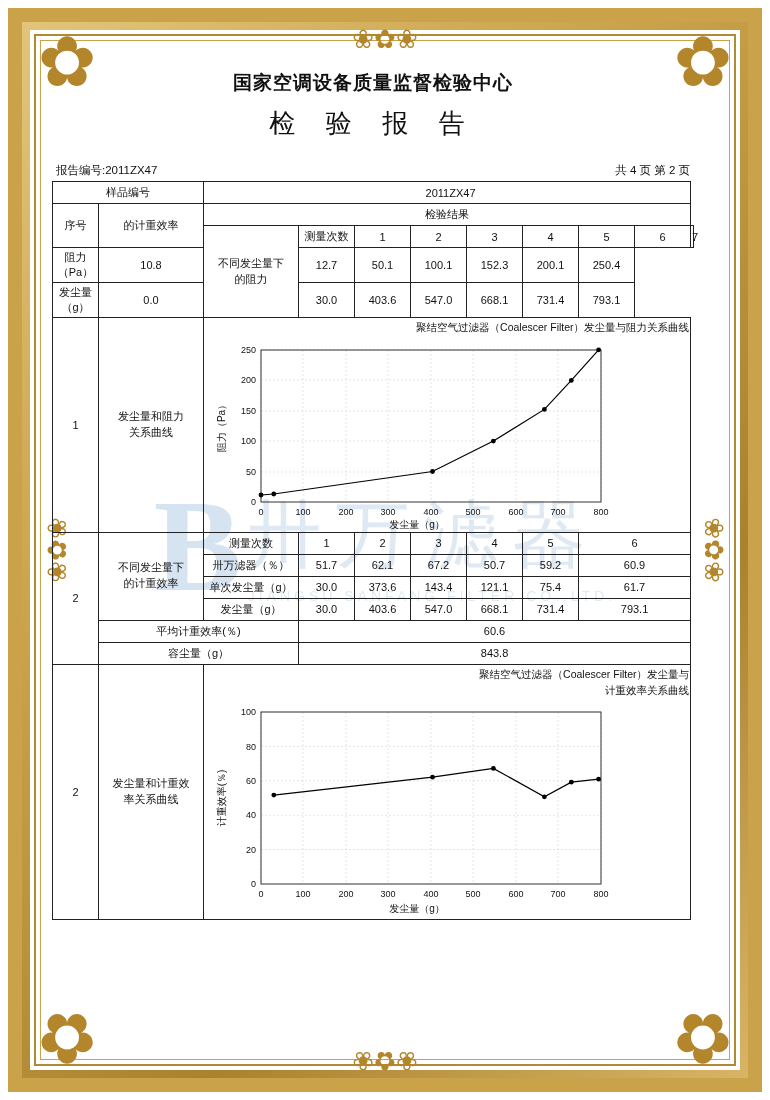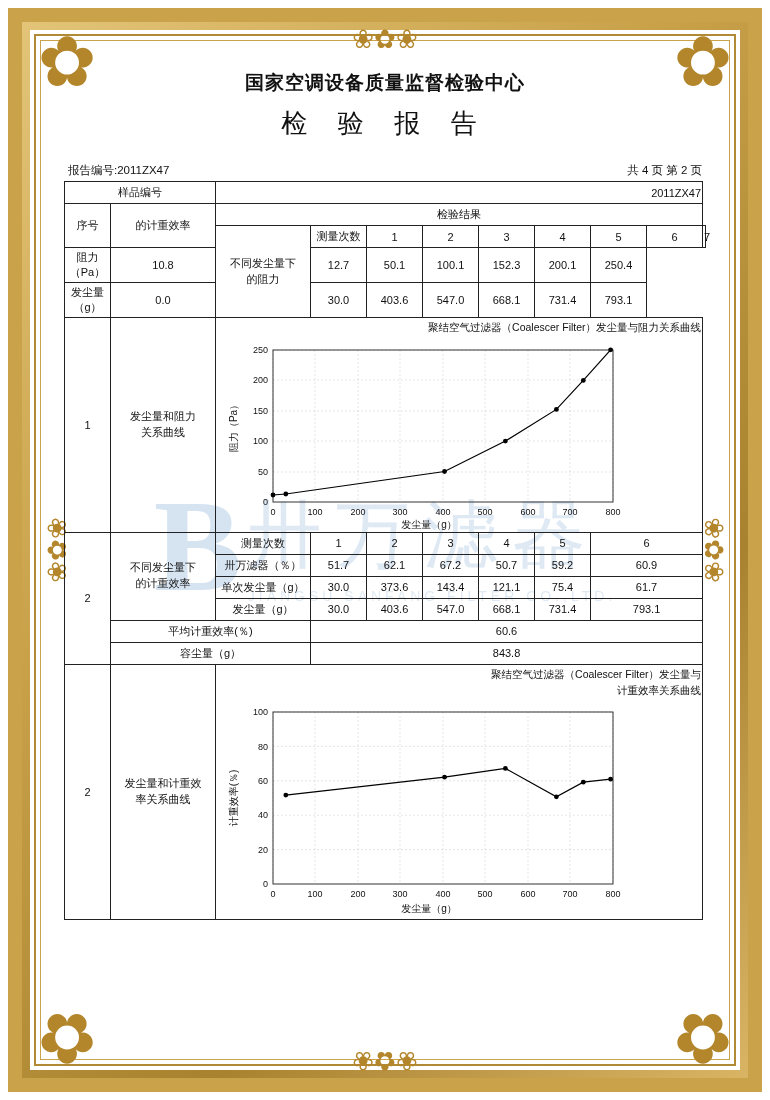--- a/index.html
+++ b/index.html
@@ -100,21 +100,21 @@
   .wm-en {
     font-size: 14px;
     letter-spacing: 4px;
     color: #c5d8ea;
     margin-top: 2px;
   }
 
   
   .doc {
     position: absolute;
-    left: 64px; top: 70px;
+    left: 52px; top: 70px;
     width: 642px;
     z-index: 10;
   }
   .title-cn {
     text-align: center;
     font-size: 19px;
     font-weight: bold;
     color: #111;
     font-family: "Liberation Serif", serif;
     letter-spacing: 1px;
@@ -219,21 +219,21 @@
         <col style="width:56px">
         <col style="width:56px">
         <col style="width:56px">
         <col style="width:56px">
         <col style="width:56px">
       </colgroup>
 
       <tbody>
           <tr>
         <td colspan="2">样品编号</td>
-        <td colspan="8" style="text-align:right;padding-left:8px">2011ZX47</td>
+        <td colspan="8" style="text-align:center;padding-left:8px">2011ZX47</td>
       </tr>
 
       <tr>
         <td rowspan="2">序号</td>
         <td rowspan="2">的计重效率</td>
         <td colspan="8">检验结果</td>
       </tr>
 
       <tr>
         <td rowspan="3" class="cellv">不同发尘量下<br>的阻力</td>

